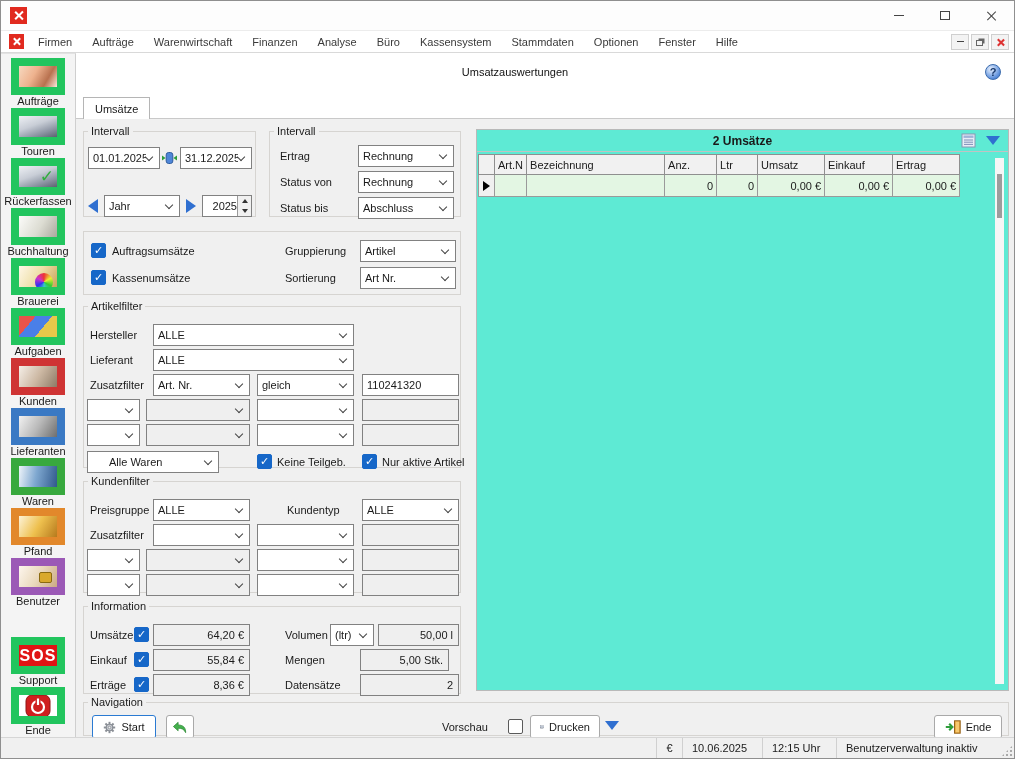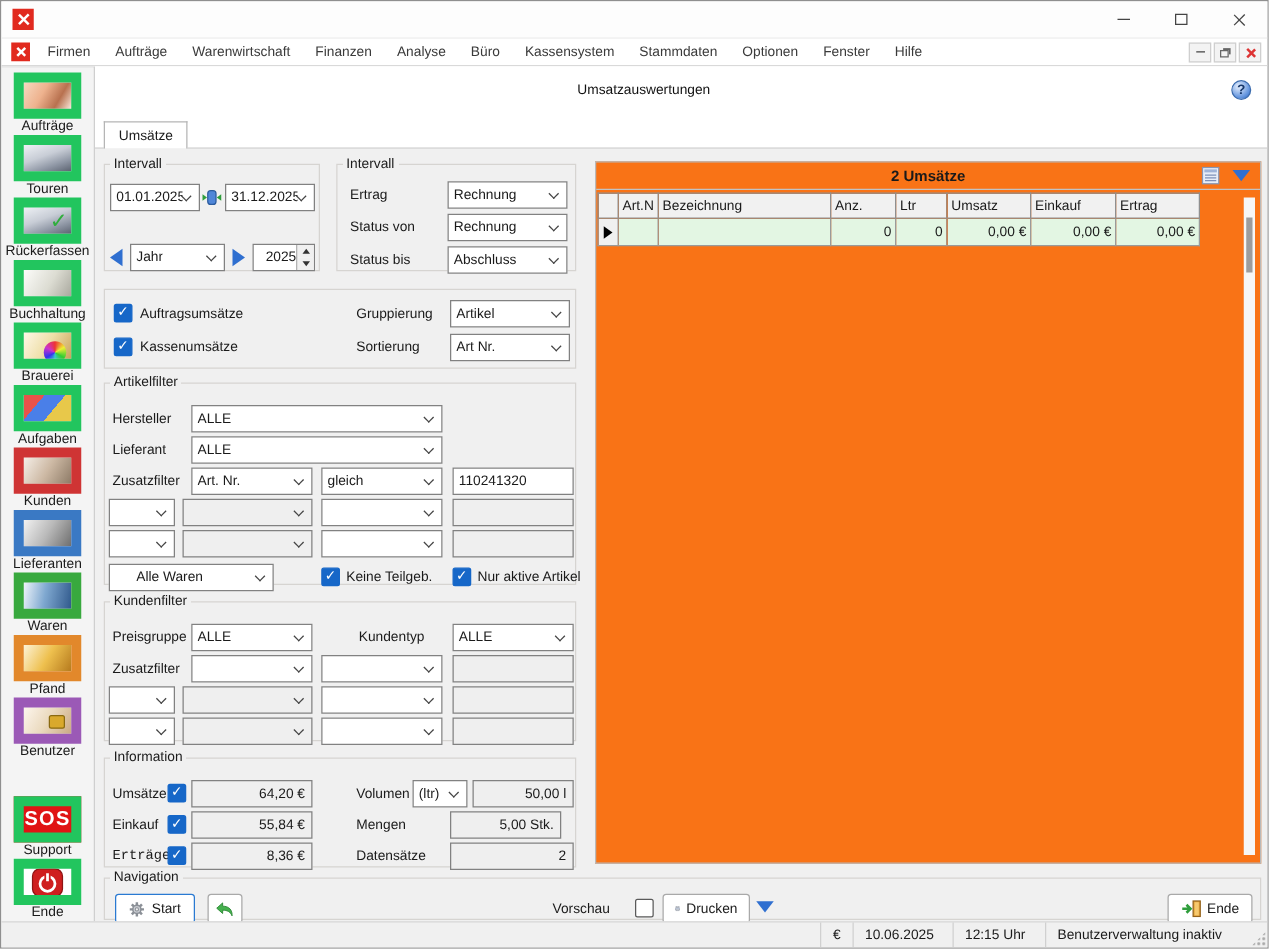--- a/index.html
+++ b/index.html
@@ -99,21 +99,21 @@
   .spin-btns { width:14px; height:100%; display:flex; flex-direction:column; border-left:1px solid #9a9a9a; }
   .spin-btns span { flex:1; background:#f0f0f0; display:flex; align-items:center; justify-content:center; }
   .su::after { content:""; border-left:3px solid transparent; border-right:3px solid transparent; border-bottom:4px solid #333; }
   .sd::after { content:""; border-left:3px solid transparent; border-right:3px solid transparent; border-top:4px solid #333; }
 
   .btn { position:absolute; height:24px; border:1px solid #a9a9a9; border-radius:3px; background:#fff; display:flex; align-items:center; justify-content:center; gap:5px; padding:0 9px; cursor:default; }
   .btn.focus { border-color:#2a7ad2; }
   .tri-down { width:0; height:0; border-left:7px solid transparent; border-right:7px solid transparent; border-top:9px solid #2f6fd0; }
 
   
-  .table-wrap { position:absolute; left:400px; top:10px; width:533px; height:562px; background:#f97316; border:1px solid #b9b9b9; }
+  .table-wrap { position:absolute; left:400px; top:10px; width:533px; height:562px; background:#5eead4; border:1px solid #b9b9b9; }
   .table-titlebar { height:22px; border-bottom:1px solid #c2c2c2; position:relative; display:flex; align-items:center; justify-content:center; font-weight:bold; font-size:12px; }
   .tt-icons { position:absolute; right:8px; top:3px; display:flex; align-items:center; gap:10px; }
   table.grid { border-collapse:collapse; table-layout:fixed; margin:2px 0 0 1px; font-size:11px; }
   table.grid th, table.grid td { border:1px solid #9a9a9a; padding:0 3px; height:20px; overflow:hidden; white-space:nowrap; font-weight:normal; text-align:left; }
   table.grid th { background:#f1f1f1; border-color:#8f8f8f; }
   table.grid td { height:22px; }
   td.sel, th.sel { background:#f0f0f0; border-color:#8f8f8f; padding:0; }
   tr.selected td { background:#e3f6e3; }
   tr.selected td.sel { background:#f0f0f0; }
   .num { text-align:right !important; }
@@ -433,21 +433,21 @@
       </div>
       <span class="lbl" style="left:6px;top:37px;">Einkauf</span>
       <span class="cb" style="left:50px;top:40px;"></span>
       <div class="fieldbox dis right" style="left:69px;top:37px;width:97px;">
         <span class="ft">55,84 €</span>
       </div>
       <span class="lbl" style="left:201px;top:37px;">Mengen</span>
       <div class="fieldbox dis right" style="left:276px;top:37px;width:89px;">
         <span class="ft">5,00 Stk.</span>
       </div>
-      <span class="lbl" style="left:6px;top:62px;font-family:Liberation Mono, monospace;">Erträge</span>
+      <span class="lbl" style="left:6px;top:62px;">Erträge</span>
       <span class="cb" style="left:50px;top:65px;"></span>
       <div class="fieldbox dis right" style="left:69px;top:62px;width:97px;">
         <span class="ft">8,36 €</span>
       </div>
       <span class="lbl" style="left:201px;top:62px;">Datensätze</span>
       <div class="fieldbox dis right" style="left:276px;top:62px;width:99px;">
         <span class="ft">2</span>
       </div>
     </fieldset>
 

